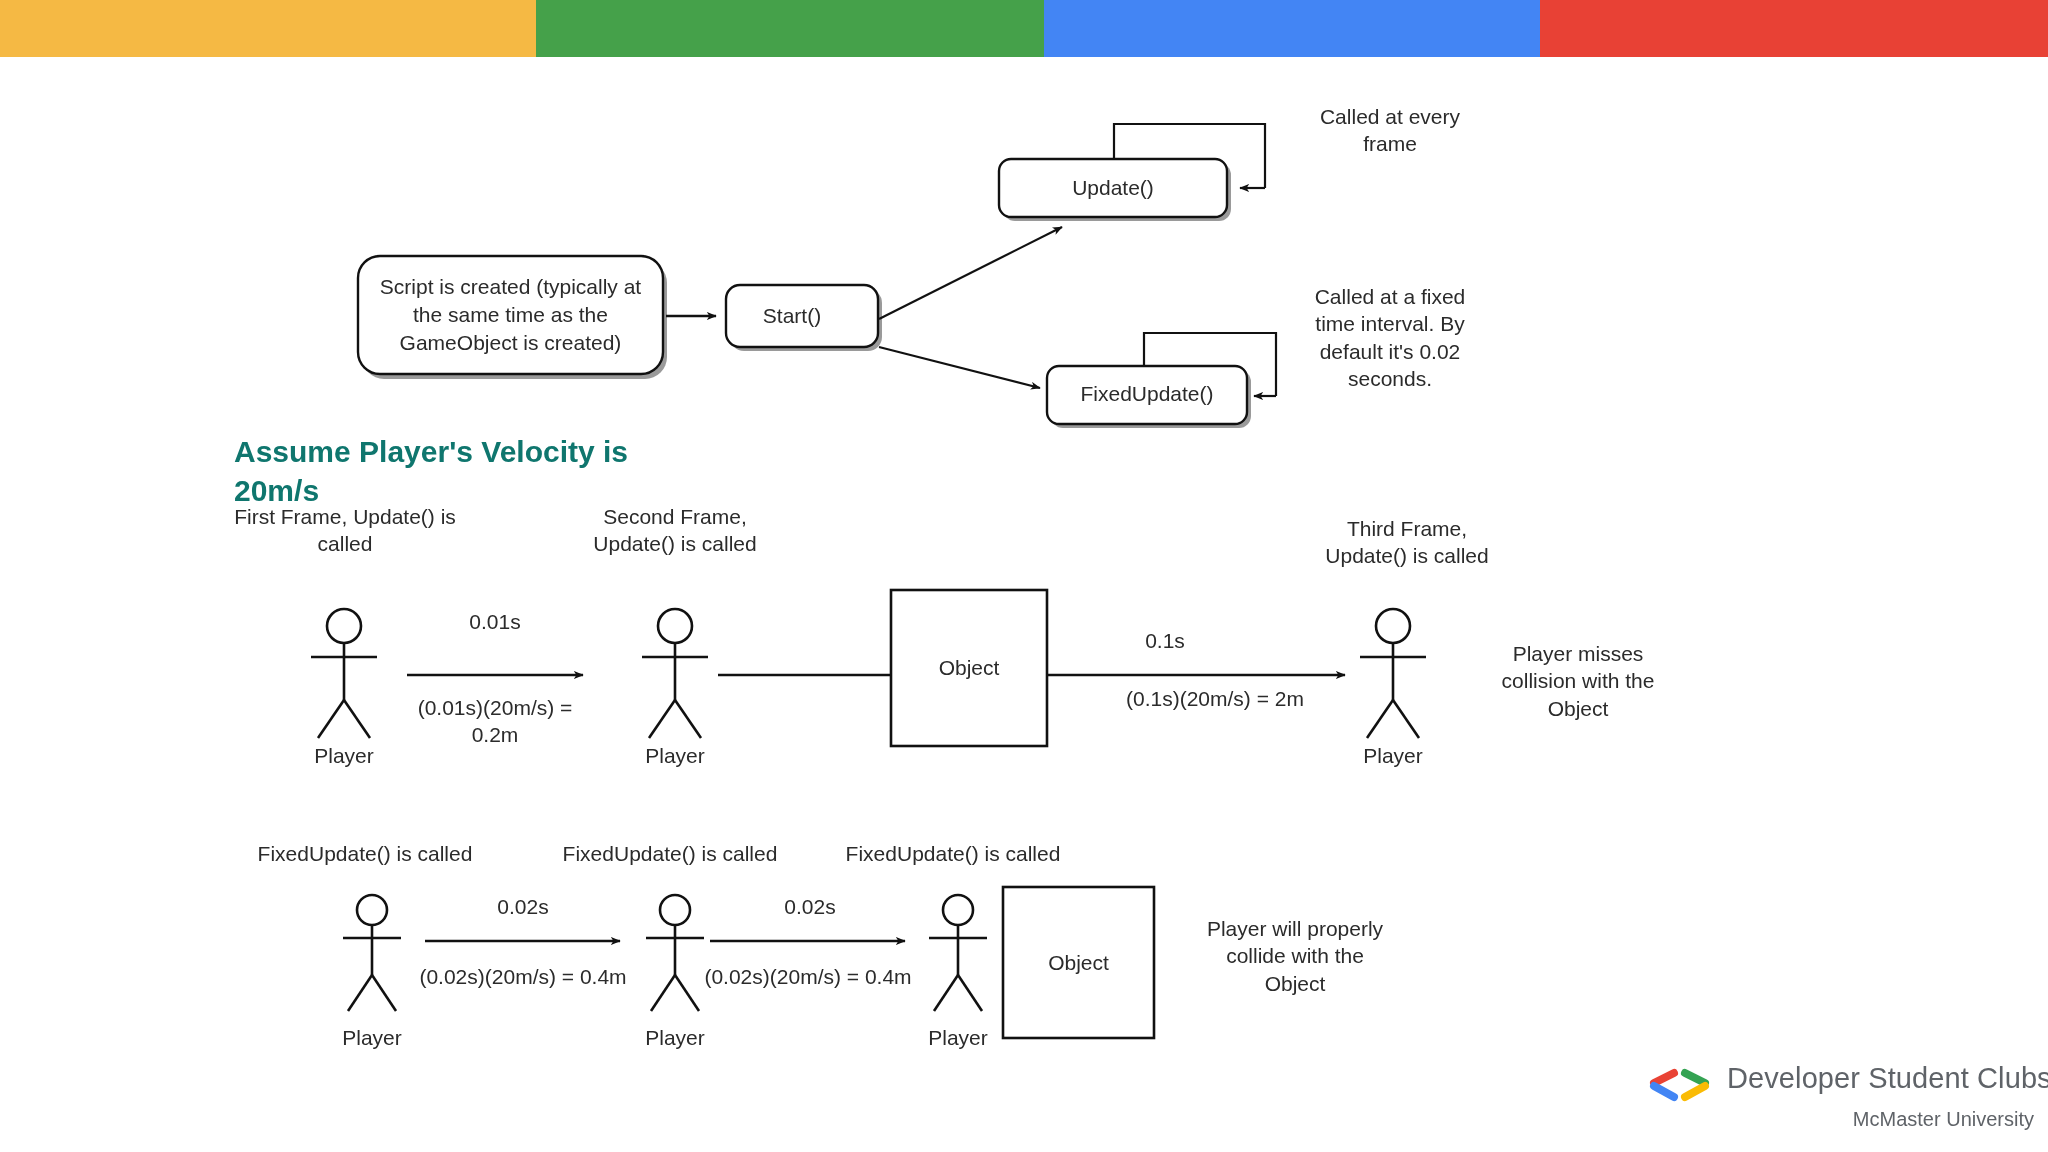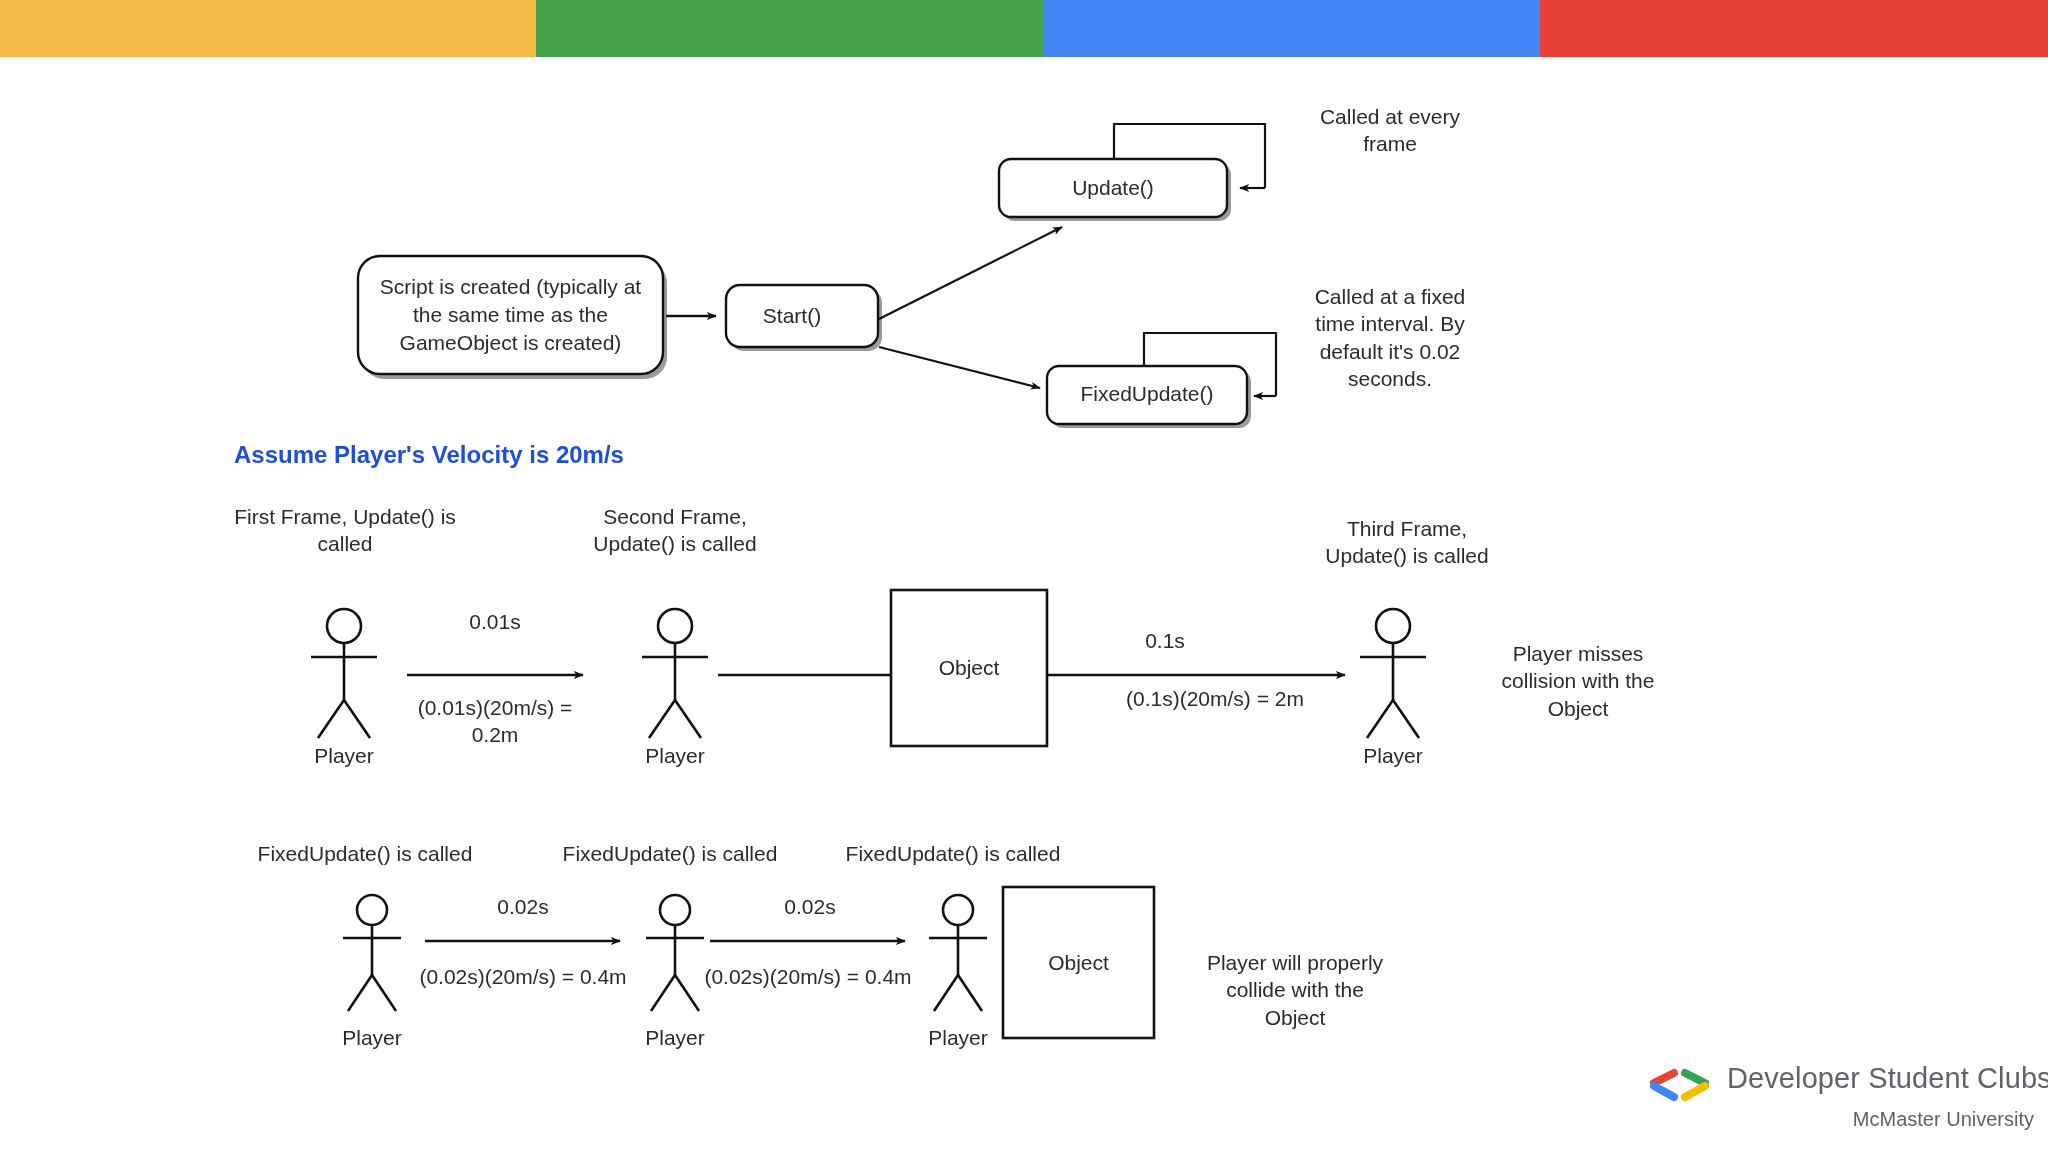--- a/index.html
+++ b/index.html
@@ -38,23 +38,22 @@
   .txt {
     position: absolute;
     text-align: center;
     font-size: 21px;
     line-height: 1.30;
     color: #2b2b2b;
     white-space: pre-line;
   }
   .txt.bold {
     font-weight: bold;
-    color: #1d4ed8;
-    font-size: 24px;
-    margin-top: 7px;
+    color: #0f766e;
+    font-size: 30px;
   }
   .boxtxt {
     position: absolute;
     text-align: center;
     font-size: 21px;
     line-height: 1.32;
     color: #2b2b2b;
     display: flex;
     align-items: center;
     justify-content: center;
@@ -251,21 +250,21 @@
 <div class="txt" style="left:393px; top:963px; width:260px;">(0.02s)(20m/s) = 0.4m</div>
 <div class="txt" style="left:740px; top:893px; width:140px;">0.02s</div>
 <div class="txt" style="left:678px; top:963px; width:260px;">(0.02s)(20m/s) = 0.4m</div>
 
 <div class="boxtxt" style="left:1003px; top:887px; width:151px; height:151px;">Object</div>
 
 <div class="txt" style="left:312px; top:1024px; width:120px;">Player</div>
 <div class="txt" style="left:615px; top:1024px; width:120px;">Player</div>
 <div class="txt" style="left:898px; top:1024px; width:120px;">Player</div>
 
-<div class="txt" style="left:1175px; top:915px; width:240px;margin-top:34px;">Player will properly
+<div class="txt" style="left:1175px; top:915px; width:240px;">Player will properly
 collide with the
 Object</div>
 
 <div id="dsc">
   <svg class="mark" viewBox="0 0 68 40">
     <g stroke-linecap="round" stroke-width="8" fill="none">
       <line x1="29" y1="7" x2="9" y2="17" stroke="#e94335"></line>
       <line x1="9" y1="20" x2="29" y2="31" stroke="#4285f4"></line>
       <line x1="40" y1="7" x2="60" y2="17" stroke="#34a353"></line>
       <line x1="60" y1="20" x2="40" y2="31" stroke="#fabb05"></line>

